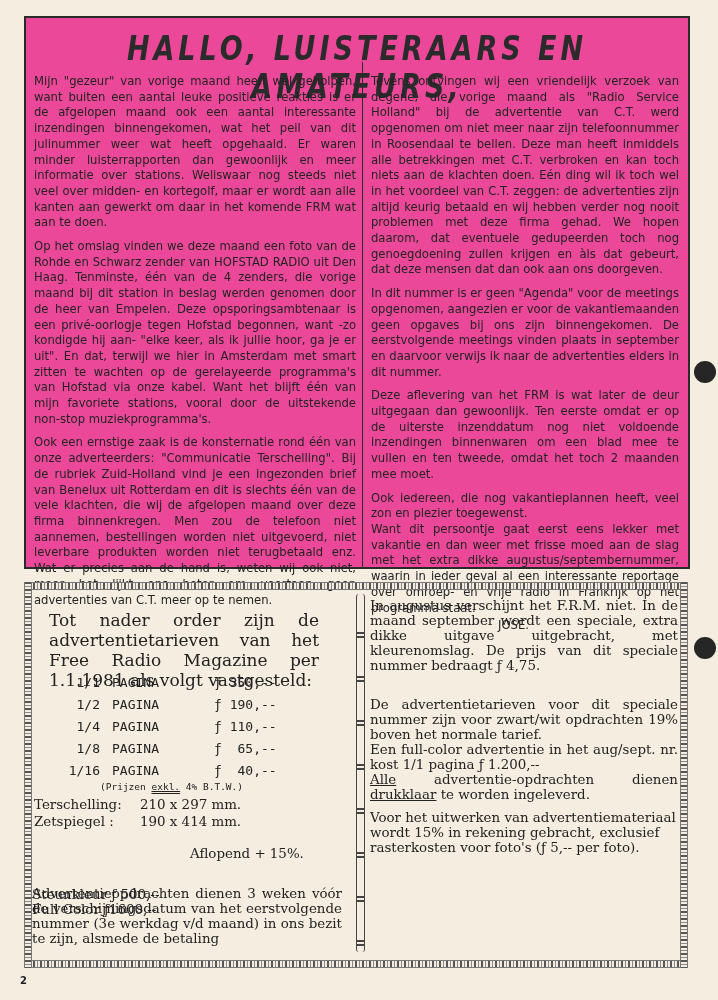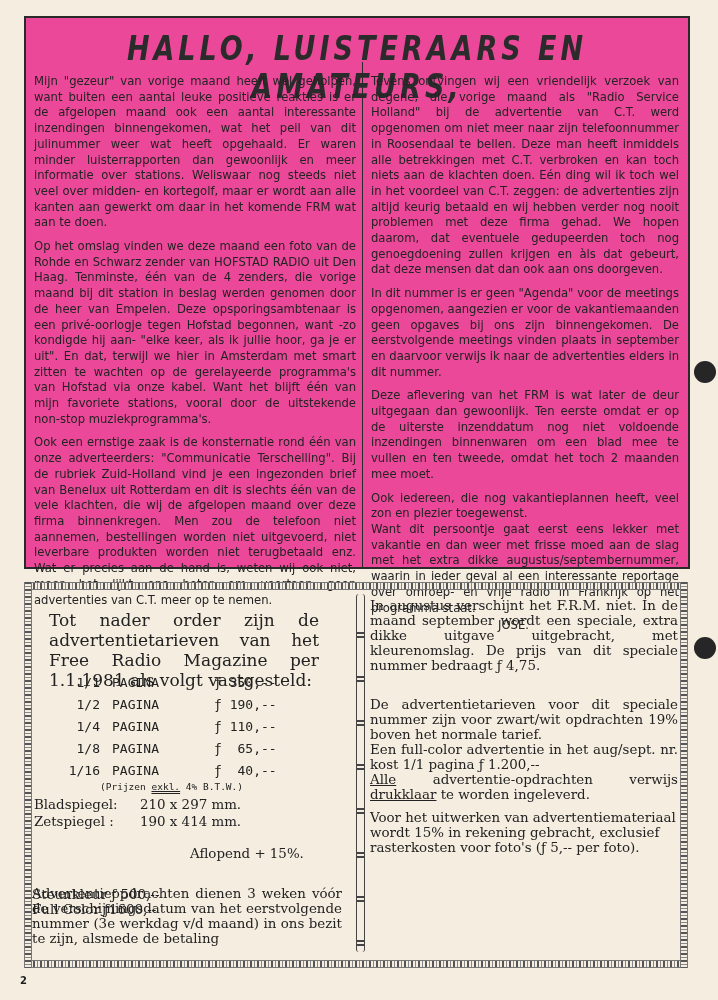--- a/index.html
+++ b/index.html
@@ -167,21 +167,21 @@
   </tbody>
     </table>
 
   <div class="price-note mono">
     <span>(Prijzen </span><span class="ul">exkl.</span><span> 4% B.T.W.)</span>
   </div>
 
   <table class="dims serif">
     <tbody>
         <tr>
-      <td class="lbl">Bladspiegel:</td>
+      <td class="lbl">Terschelling:</td>
       <td>210 x 297 mm.</td>
     </tr>
     <tr>
       <td class="lbl">Zetspiegel :</td>
       <td>190 x 414 mm.</td>
     </tr>
   </tbody>
     </table>
 
   <div class="color-prices serif">
@@ -190,19 +190,19 @@
   </div>
   <div class="decreasing serif">Aflopend + 15%.</div>
 
   <p class="deadline-note serif">Advertentieopdrachten dienen 3 weken vóór de verschijningsdatum van het eerstvolgende nummer (3e werkdag v/d maand) in ons bezit te zijn, alsmede de betaling</p>
 
   <div class="right-ads serif">
     <p style="margin-bottom:24px;">In augustus verschijnt het F.R.M. niet. In de maand september wordt een speciale, extra dikke uitgave uitgebracht, met kleurenomslag. De prijs van dit speciale nummer bedraagt ƒ 4,75.</p>
     <p>De advertentietarieven voor dit speciale nummer zijn voor zwart/wit opdrachten 19% boven het normale tarief.</p>
     <p style="">Een full-color advertentie in het aug/sept. nr. kost 1/1 pagina ƒ 1.200,--</p>
     <p style="margin-bottom:8px;">
-      <span class="u">Alle</span><span> advertentie-opdrachten verwijs </span><span class="u">drukklaar</span><span> te worden ingeleverd.</span>
+      <span class="u">Alle</span><span> advertentie-opdrachten dienen </span><span class="u">drukklaar</span><span> te worden ingeleverd.</span>
     </p>
     <p style="text-align:left;">Voor het uitwerken van advertentiemateriaal wordt 15% in rekening gebracht, exclusief rasterkosten voor foto's (ƒ 5,-- per foto).</p>
   </div>
 
   <div class="page-number">2</div>
 </div>
 
 </body></html>

